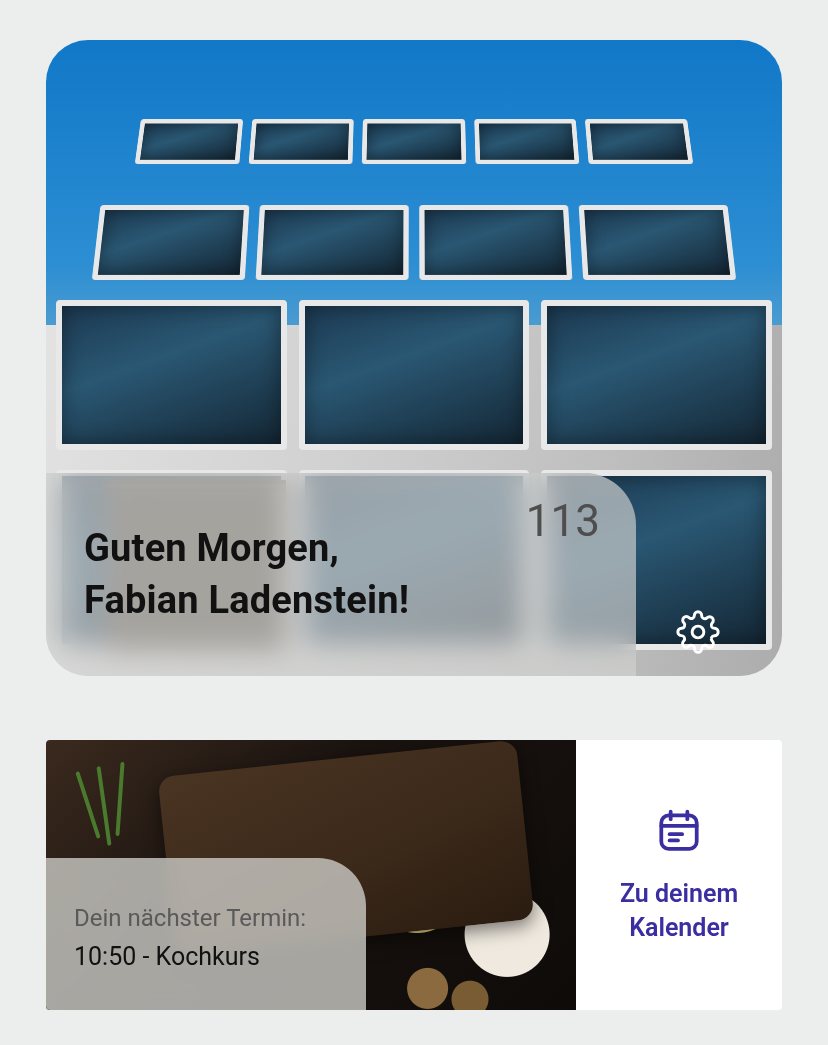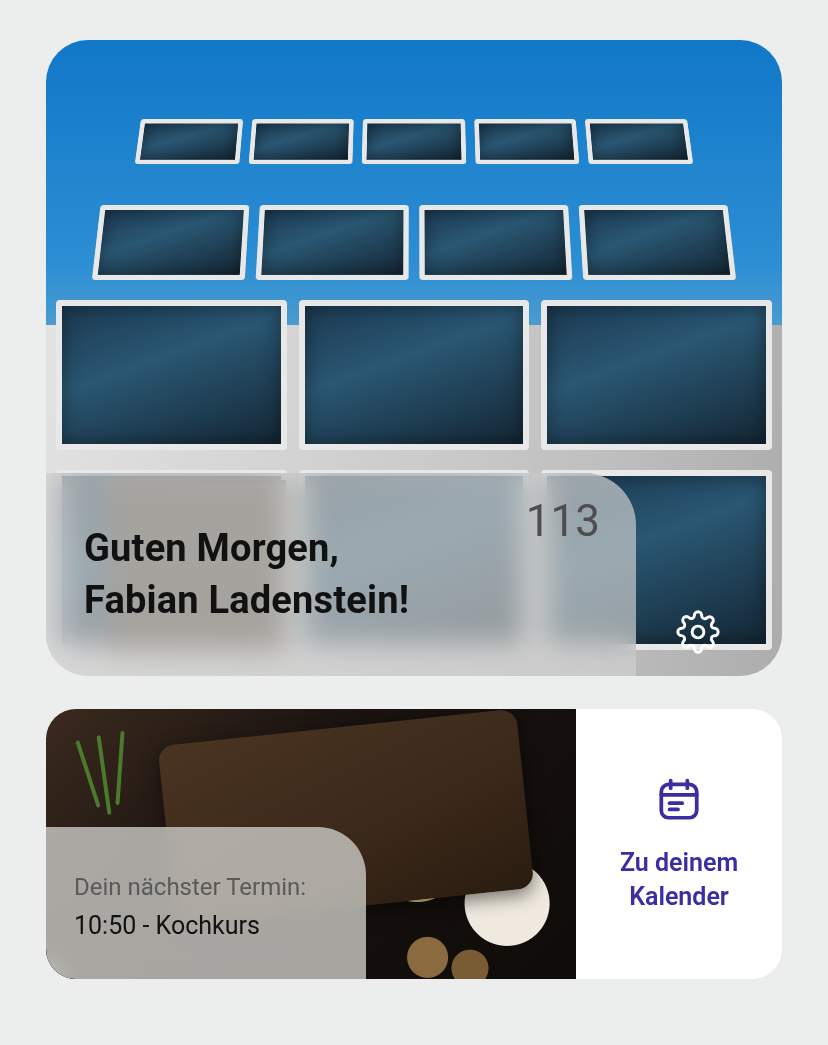--- a/index.html
+++ b/index.html
@@ -95,24 +95,24 @@
     height: 52px;
     display: flex;
     align-items: center;
     justify-content: center;
     cursor: pointer;
   }
   .gear-btn svg { width: 44px; height: 44px; }
 
   
   .appt-card {
-    margin-top: 33px;
+    margin-top: 64px;
     width: 100%;
     height: 270px;
-    border-radius: 30px;
+    border-radius: 4px;
     background: #fff;
     display: flex;
     overflow: hidden;
   }
   .appt-image {
     position: relative;
     flex: 0 0 530px;
     background:
       radial-gradient(circle at 60% 30%, #d94f2e 0 32px, transparent 33px),
       radial-gradient(circle at 52% 42%, #c8401f 0 30px, transparent 31px),

